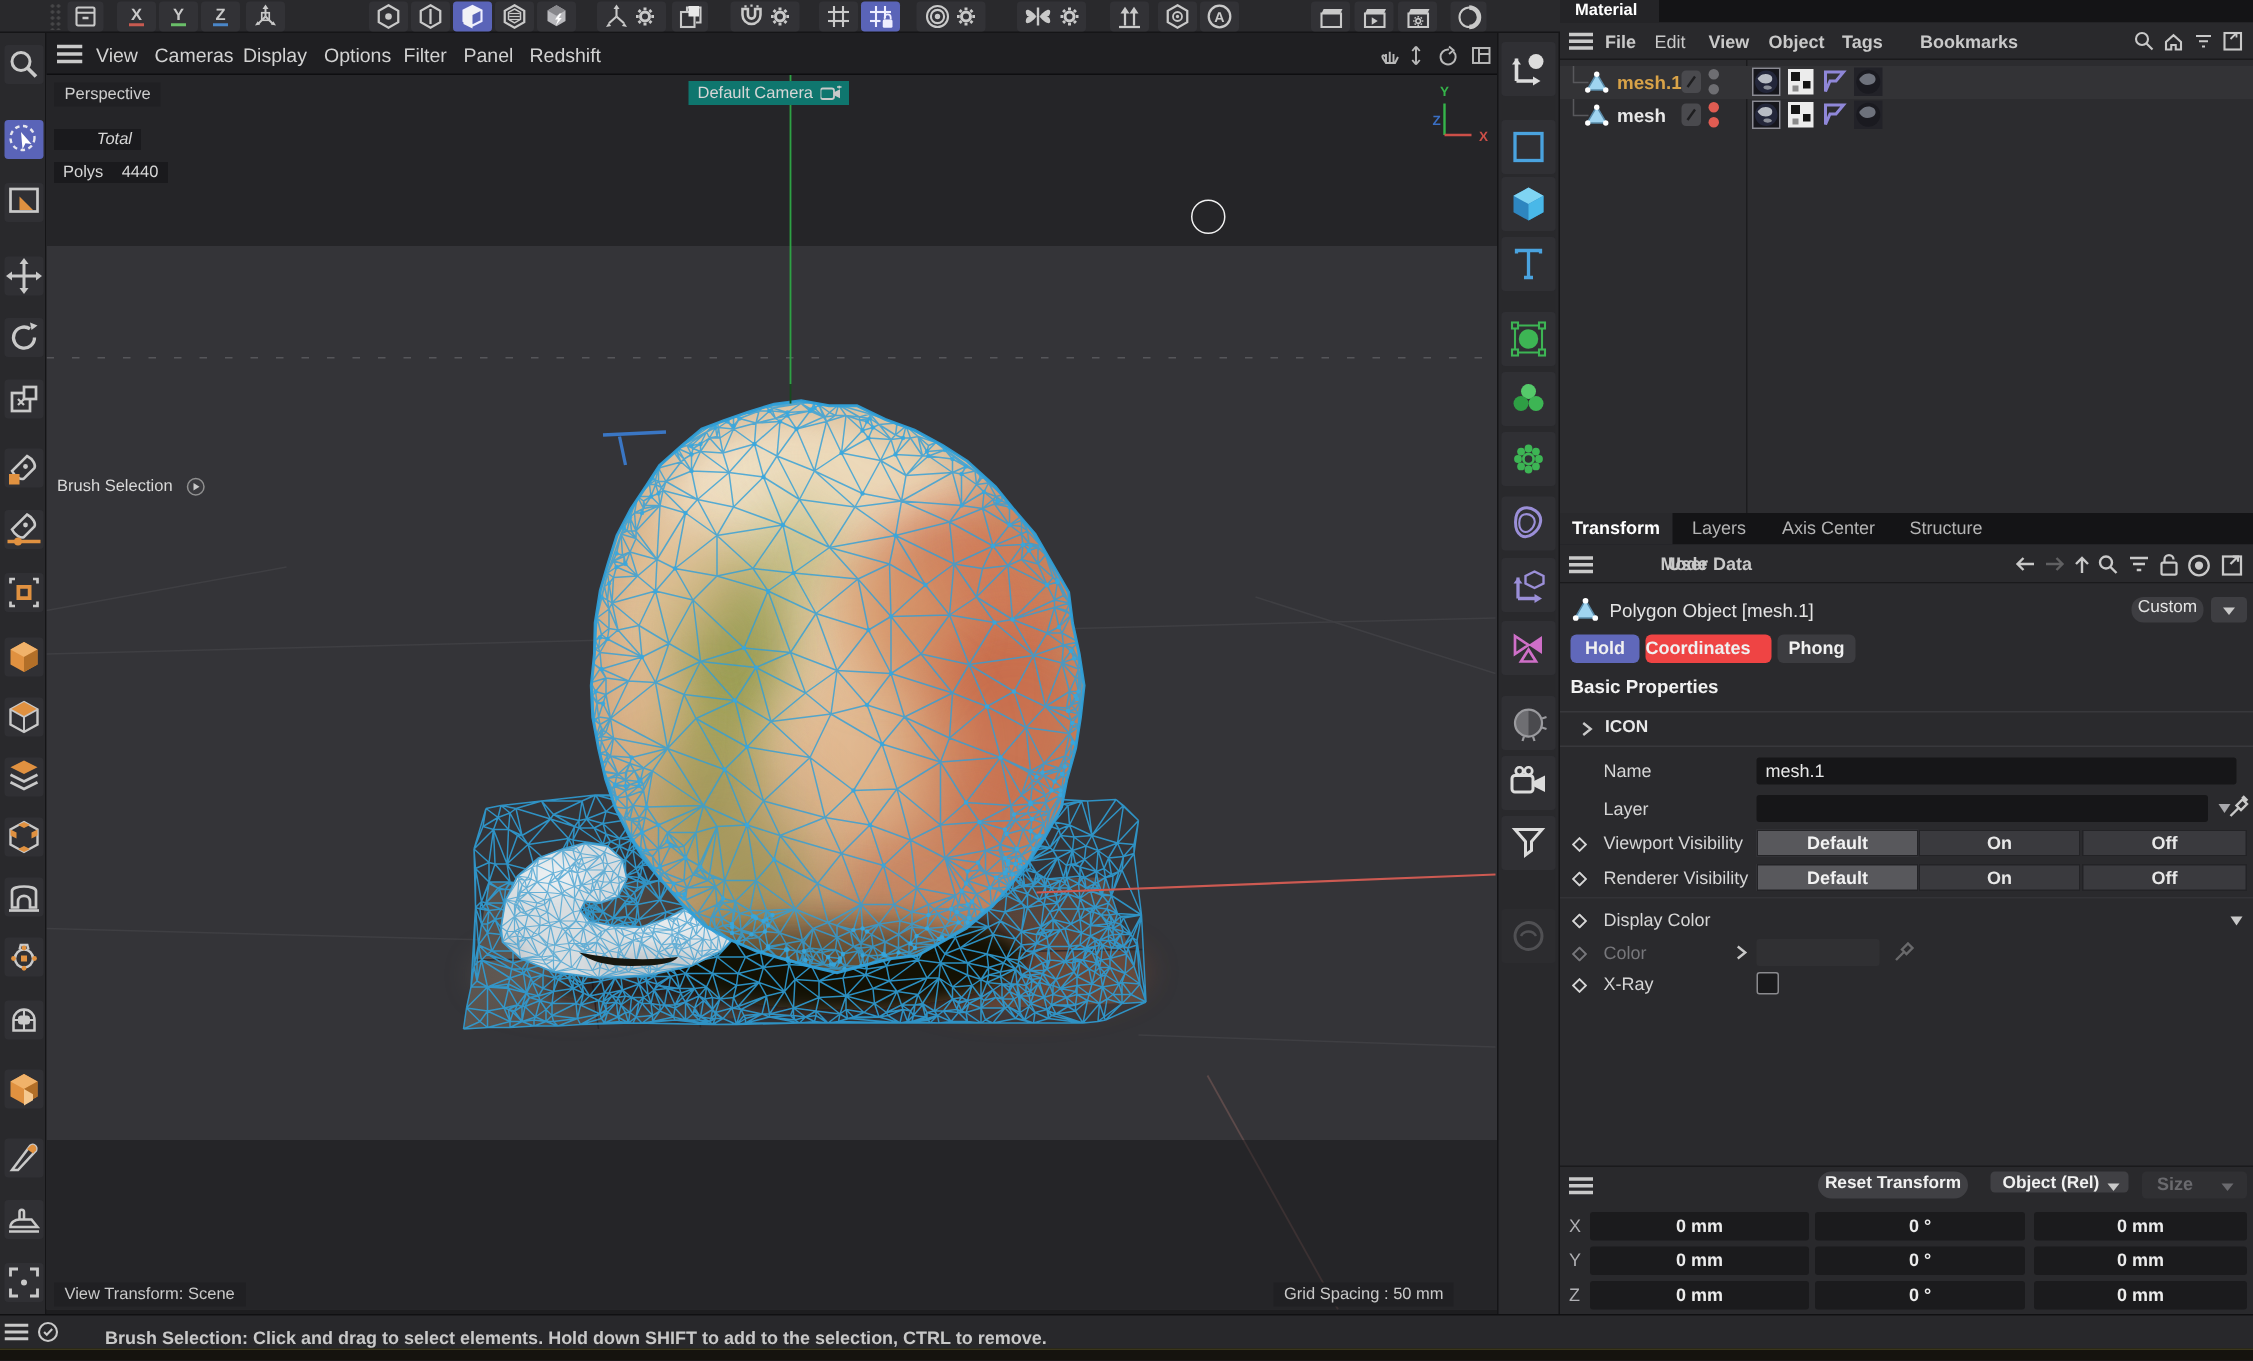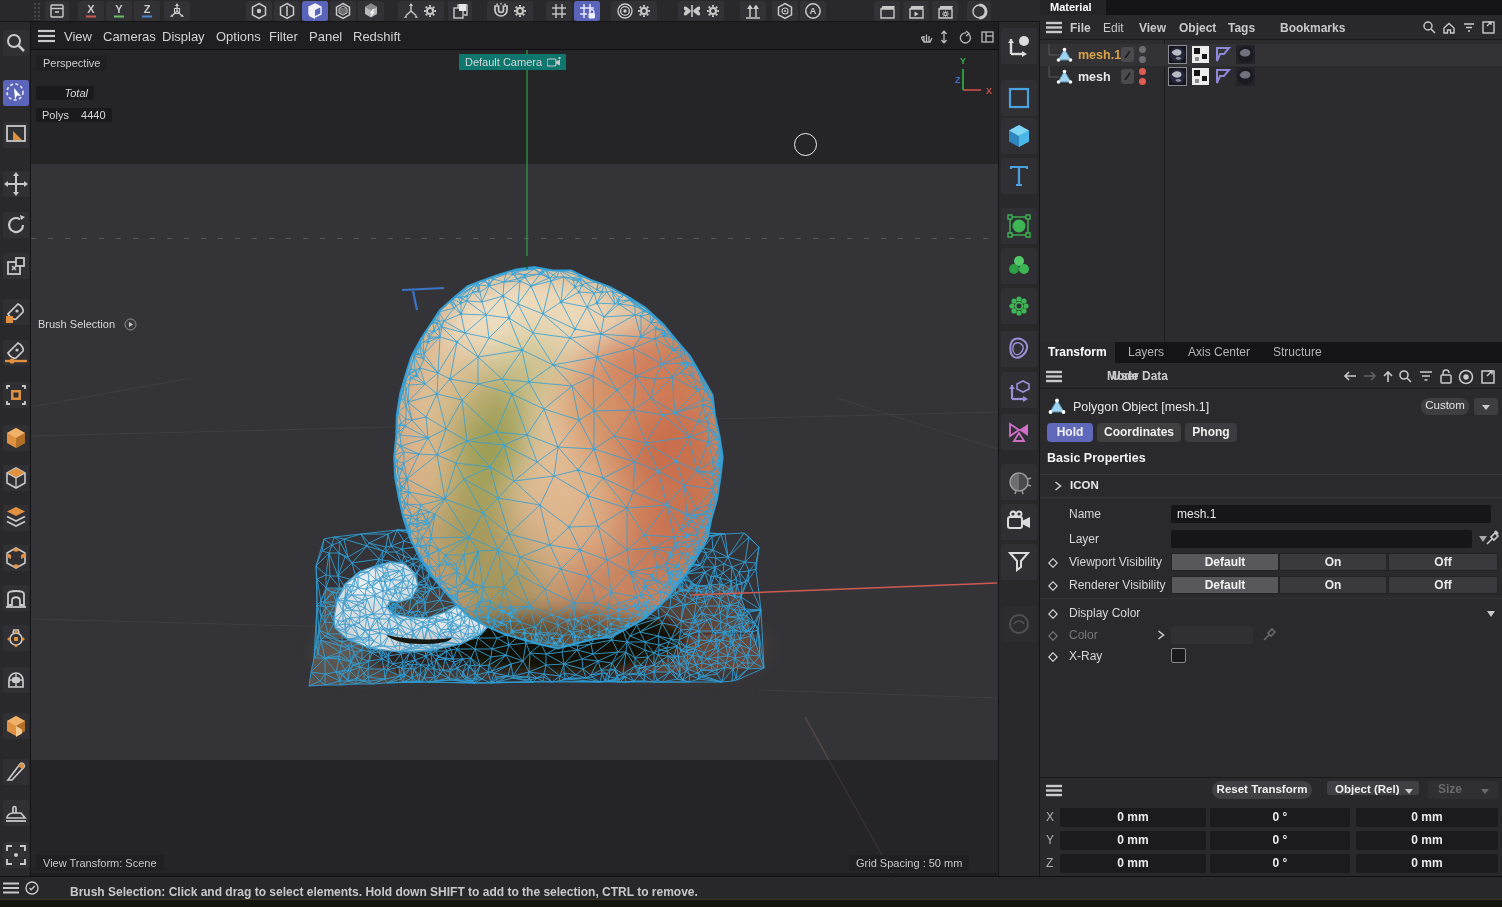--- a/index.html
+++ b/index.html
@@ -1062,21 +1062,21 @@
       <circle cx="15.5" cy="14" r="1.9" fill="#fff"></circle>
     </svg>
     <div class="abs" style="left:33px;top:400px;color:#e4e4e4;font-size:12.5px;">Polygon Object [mesh.1]</div>
     <div class="abs" style="left:381px;top:398px;width:48px;height:17px;background:#3e3e42;border-radius:8px;color:#e4e4e4;font-size:11.5px;text-align:center;padding-top:1px;">Custom</div>
     <div class="abs" style="left:434px;top:398px;width:24px;height:17px;background:#3e3e42;border-radius:3px;">
       <svg width="24" height="17" viewBox="0 0 24 17">
         <path d="M8 7h8l-4 5z" fill="#c9c9c9"></path>
       </svg>
     </div>
     <div class="abs" style="left:7px;top:423px;width:46px;height:19px;background:#6068ba;border-radius:4px;color:#f0f0f0;font-size:12px;font-weight:bold;text-align:center;padding-top:2px;">Hold</div>
-    <div class="abs" style="left:57px;top:423px;width:84px;height:19px;background:#404040;border-radius:4px;color:#f0f0f0;font-size:12px;font-weight:bold;text-align:center;padding-top:2px;">Coordinates</div>
+    <div class="abs" style="left:57px;top:423px;width:84px;height:19px;background:#ef4444;border-radius:4px;color:#f0f0f0;font-size:12px;font-weight:bold;padding-top:2px;">Coordinates</div>
     <div class="abs" style="left:145px;top:423px;width:52px;height:19px;background:#3c3c40;border-radius:4px;color:#f0f0f0;font-size:12px;font-weight:bold;text-align:center;padding-top:2px;">Phong</div>
     <div class="abs" style="left:7px;top:451px;color:#f2f2f2;font-size:12.5px;font-weight:bold;">Basic Properties</div>
     <div class="abs" style="left:0;top:474px;width:462px;height:24px;border-top:1px solid #38383c;border-bottom:1px solid #38383c;"></div>
     <div class="abs" style="left:0;top:598px;width:462px;height:1px;background:#333337;"></div>
     <svg class="abs" style="left:14px;top:481px" width="8" height="10" viewBox="0 0 8 10">
       <path d="M1.5 1l5 4-5 4" fill="none" stroke="#c9c9c9" stroke-width="1.6"></path>
     </svg>
     <div class="abs" style="left:30px;top:479px;color:#e8e8e8;font-size:11.5px;font-weight:bold;">ICON</div>
     <div class="abs" style="left:29px;top:507px;color:#d6d6d6;font-size:12px;">Name</div>
     <div class="abs" style="left:131px;top:505px;width:320px;height:18px;background:#161618;border-radius:2px;color:#e8e8e8;font-size:12px;padding:2px 0 0 6px;">mesh.1</div>

